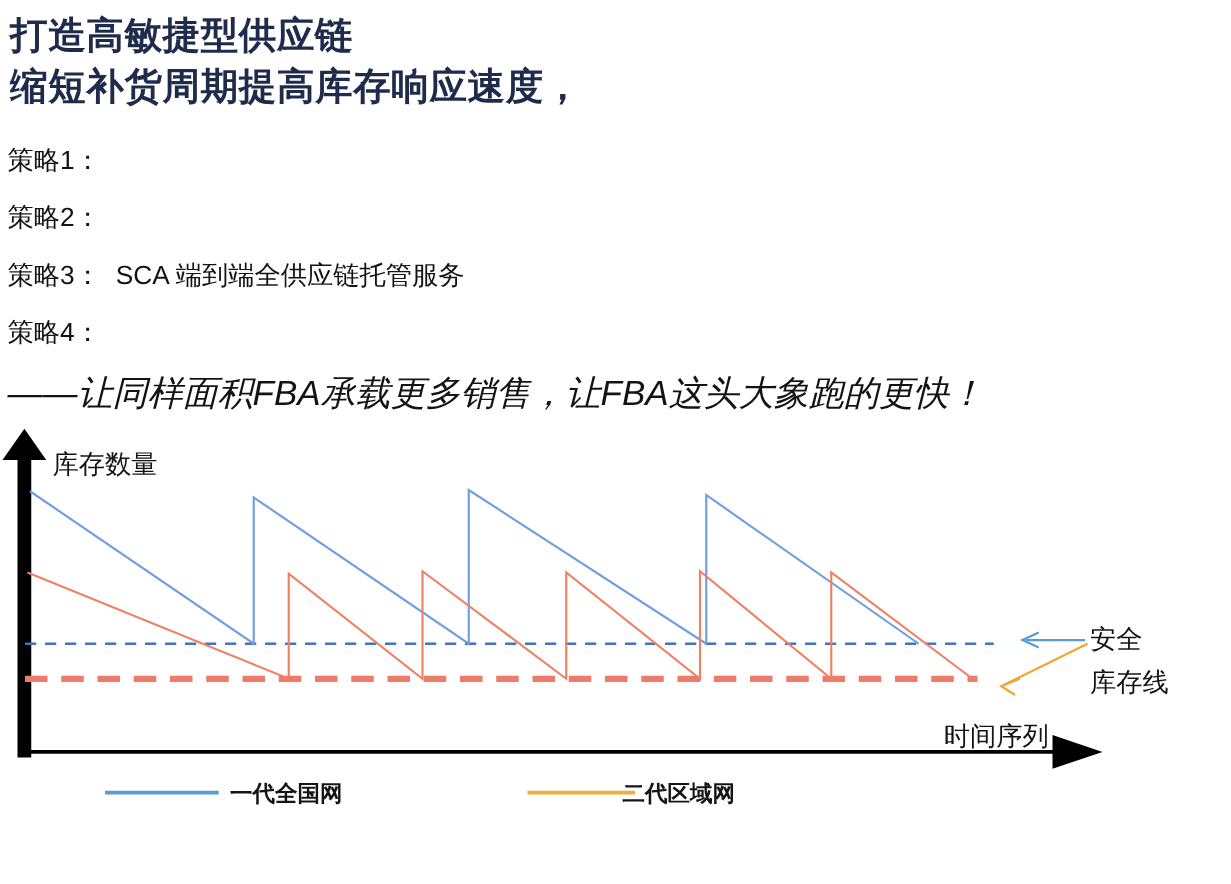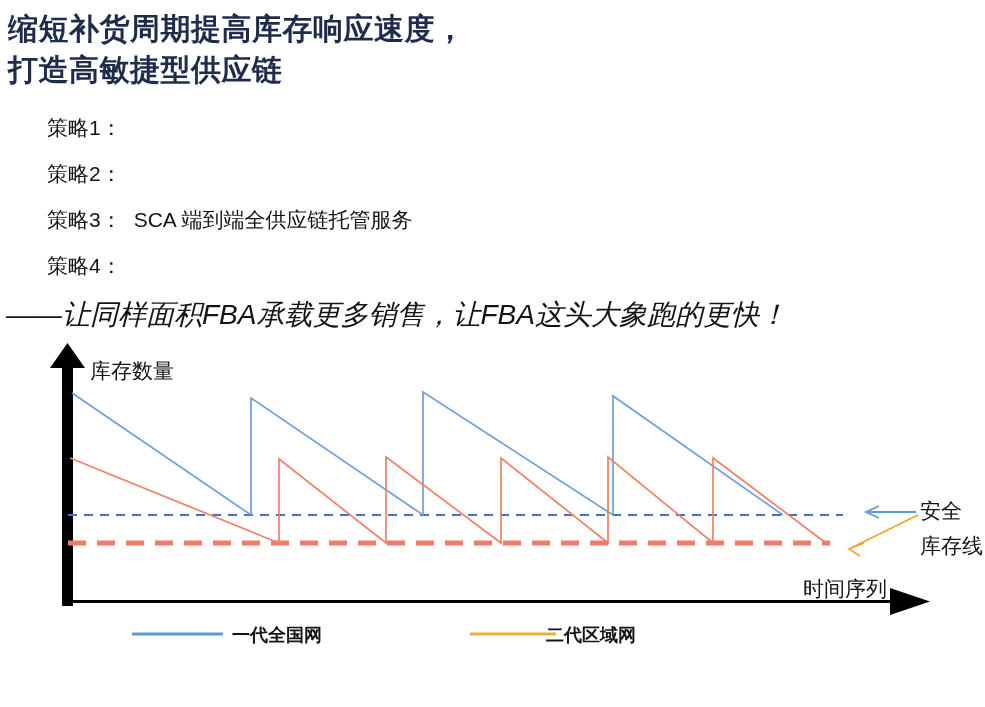--- a/index.html
+++ b/index.html
@@ -42,21 +42,20 @@
   .strategy-row {
     height: 46px;
     display: flex;
     align-items: center;
     font-size: 21px;
     color: #131313;
     white-space: nowrap;
   }
   .strategy-row .s-label {
     display: inline-block;
-    margin-left: 41px;
   }
   .strategy-row .s-text {
     display: inline-block;
     margin-left: 12px;
   }
 
   #tagline {
     position: absolute;
     left: 6px;
     top: 296px;
@@ -66,21 +65,20 @@
     white-space: nowrap;
   }
 
   
   #chart {
     position: absolute;
     left: 0;
     top: 336px;
     width: 847px;
     height: 330px;
-    padding-left: 48px;
   }
   #chart svg { display: block; }
 
   .axis-label {
     font-family: "Liberation Sans", "DejaVu Sans", sans-serif;
     font-size: 21px;
     fill: #131313;
   }
   .callout-label {
     font-family: "Liberation Sans", "DejaVu Sans", sans-serif;
@@ -91,22 +89,22 @@
     font-family: "Liberation Sans", "DejaVu Sans", sans-serif;
     font-size: 18px;
     font-weight: bold;
     fill: #141414;
   }
 </style>
 </head>
 <body>
 
 <div id="title-block">
+  <div class="title-line">打造高敏捷型供应链</div>
   <div class="title-line">缩短补货周期提高库存响应速度，</div>
-  <div class="title-line">打造高敏捷型供应链</div>
 </div>
 
 <div id="strategy-list">
   <div class="strategy-row">
     <span class="s-label">策略1：</span>
   </div>
   <div class="strategy-row">
     <span class="s-label">策略2：</span>
   </div>
   <div class="strategy-row">

